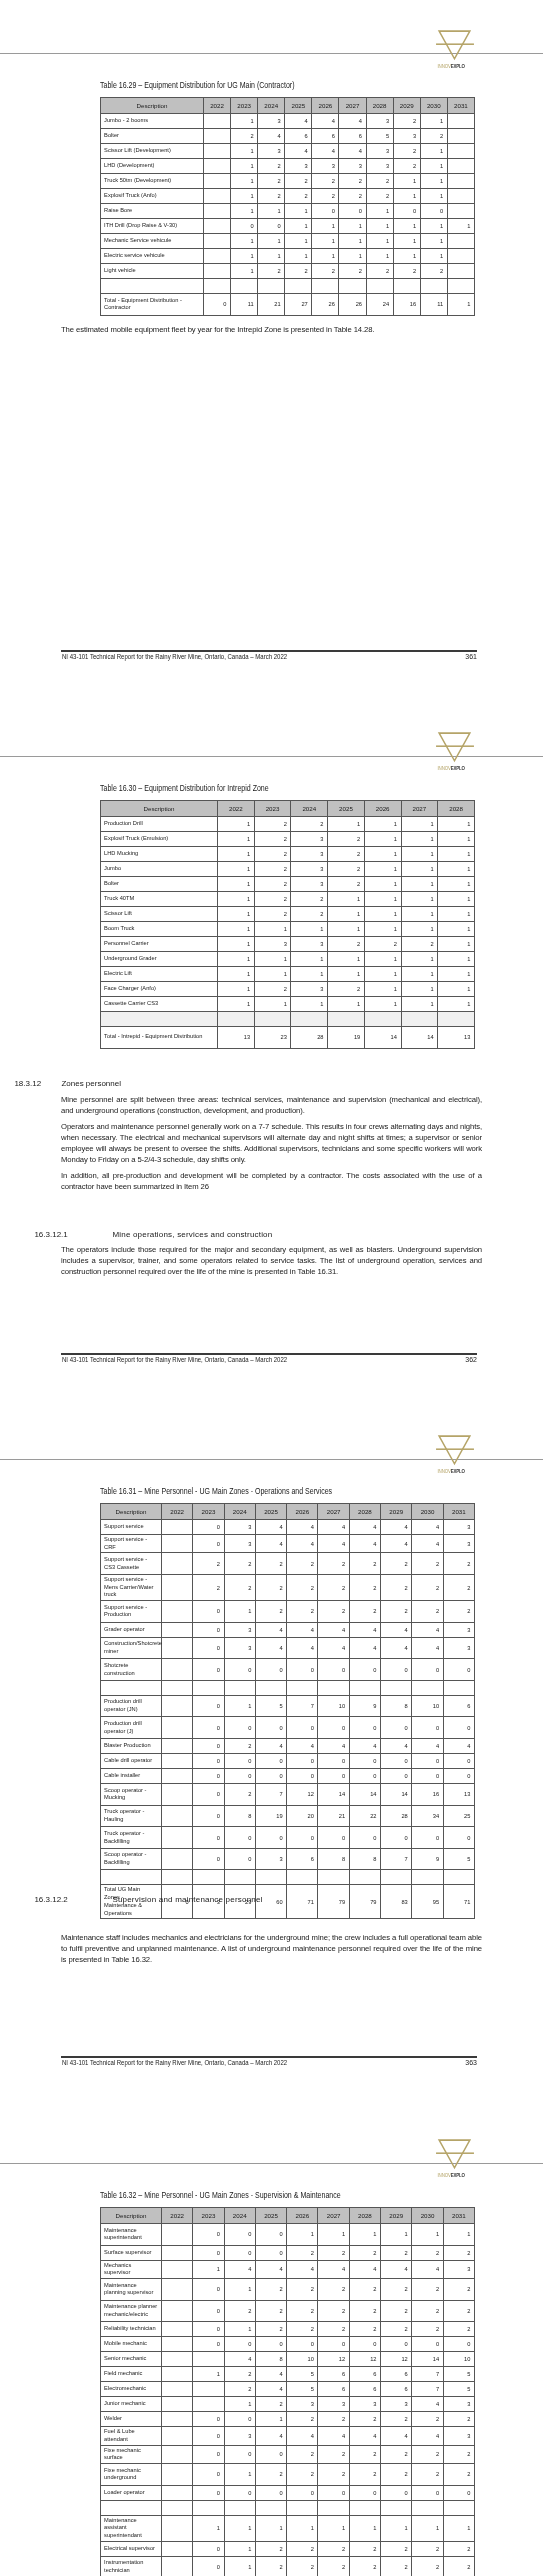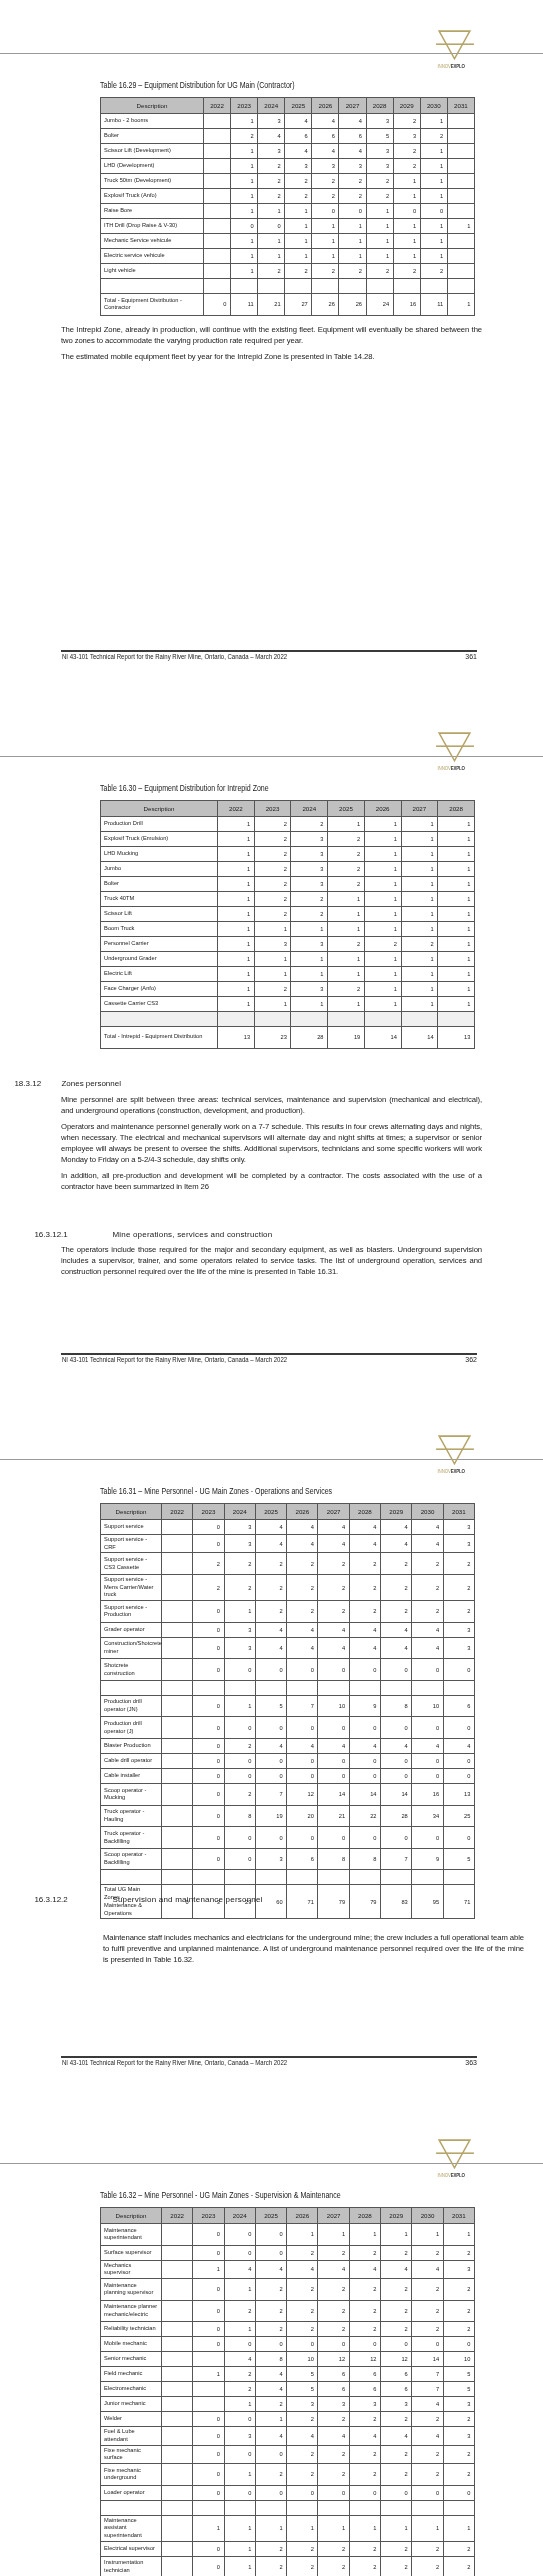--- a/index.html
+++ b/index.html
@@ -241,21 +241,20 @@
           <td>26</td>
           <td>24</td>
           <td>16</td>
           <td>11</td>
           <td>1</td>
         </tr>
       </tbody>
   </table>
 
   <div class="body-text" style="top:324px;">
-    <p>The Intrepid Zone, already in production, will continue with the existing fleet. Equipment will eventually be shared between the two zones to accommodate the varying production rate required per year.</p>
     <p>The estimated mobile equipment fleet by year for the Intrepid Zone is presented in Table 14.28.</p>
   </div>
 
   <div class="footer-line" style="top:650px;"></div>
   <div class="footer-text" style="top:653px;">
     <span class="ft-left">NI 43-101 Technical Report for the Rainy River Mine, Ontario, Canada – March 2022</span>
     <span>361</span>
   </div>
 </div>
 
@@ -770,21 +769,21 @@
           <td>83</td>
           <td>95</td>
           <td>71</td>
         </tr>
       </tbody>
   </table>
 
   <div class="heading l4" style="top:489px;">
     <span class="num">16.3.12.2</span><span class="ttl">Supervision and maintenance personnel</span>
   </div>
-  <div class="body-text" style="top:526px;margin-left:42px;">
+  <div class="body-text" style="top:526px;">
     <p>Maintenance staff includes mechanics and electricians for the underground mine; the crew includes a full operational team able to fulfil preventive and unplanned maintenance. A list of underground maintenance personnel required over the life of the mine is presented in Table 16.32.</p>
   </div>
 
   <div class="footer-line" style="top:650px;"></div>
   <div class="footer-text" style="top:653px;">
     <span class="ft-left">NI 43-101 Technical Report for the Rainy River Mine, Ontario, Canada – March 2022</span>
     <span>363</span>
   </div>
 </div>
 

